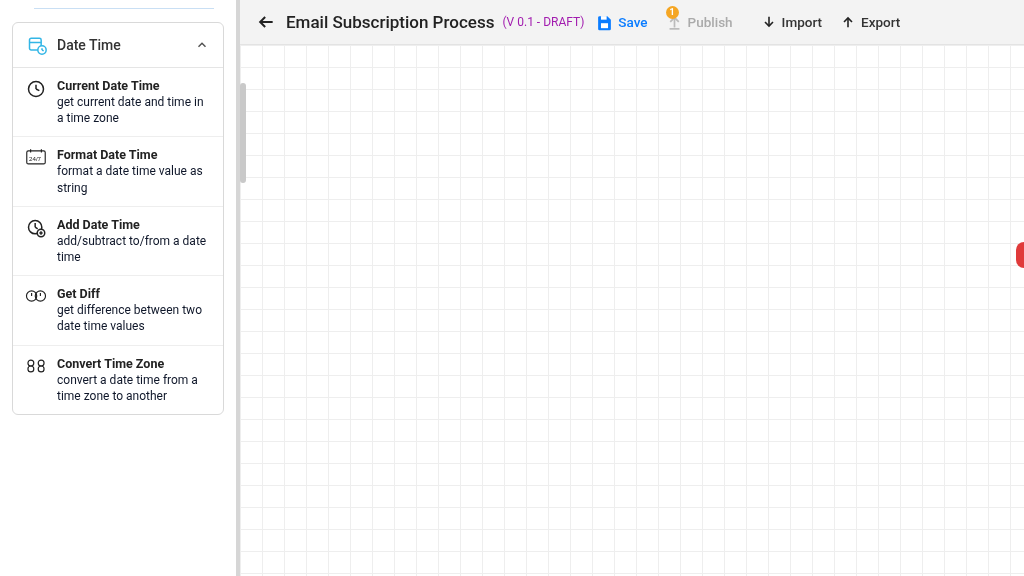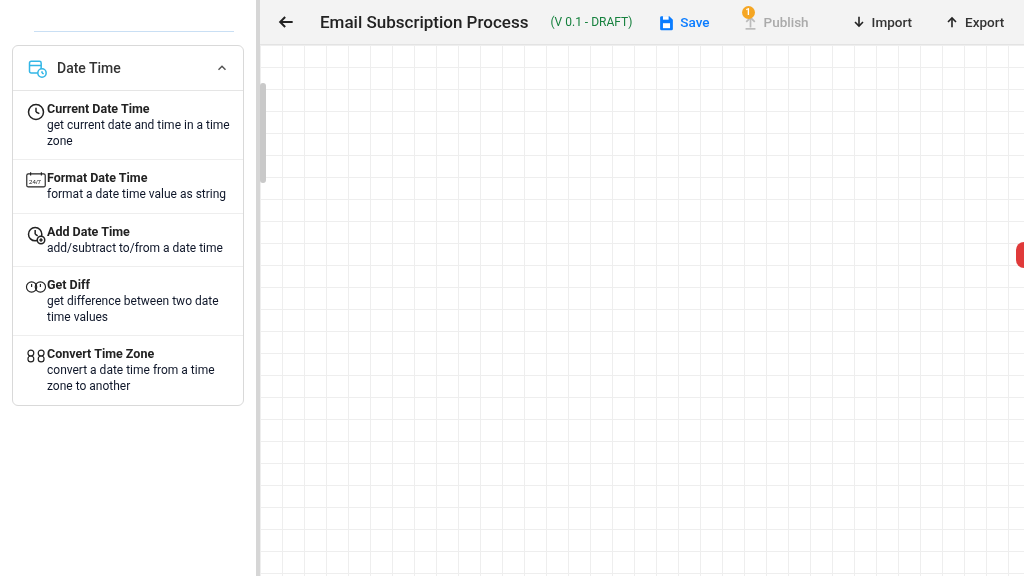--- a/index.html
+++ b/index.html
@@ -7,25 +7,24 @@
     font-family: -apple-system, BlinkMacSystemFont, "Segoe UI", Roboto, Arial, sans-serif;
     background: #fff;
     width: 1024px;
     height: 576px;
     overflow: hidden;
     display: flex;
     font-size: 13px;
     color: #333;
   }
   .left-panel {
-    width: 256px;
+    width: 236px;
     padding: 8px 12px;
     background: #fff;
     overflow: visible;
-    margin-top: 23px;
   }
   .ghost-top {
     border-top: 1px solid #c9dff4;
     height: 4px;
     margin-bottom: 10px;
     margin-left: 22px;
     margin-right: 10px;
   }
   .accordion {
     border: 1px solid #d9d9d9;
@@ -36,21 +35,21 @@
     display: flex;
     align-items: center;
     padding: 12px 14px;
     gap: 10px;
     cursor: pointer;
     border-bottom: 1px solid #e5e5e5;
   }
   .acc-header .title { flex: 1; font-size: 14px; font-weight: 500; color: #333; }
   .acc-item {
     display: flex;
-    gap: 0;
+    gap: 10px;
     padding: 10px 12px;
     border-bottom: 1px solid #eee;
     align-items: flex-start;
     cursor: grab;
   }
   .acc-item:last-child { border-bottom: none; }
   .acc-item .ico { width: 22px; flex-shrink: 0; display:flex; justify-content:center; padding-top:1px; }
   .acc-item .txt { flex: 1; }
   .acc-item .t { font-weight: 700; font-size: 12.5px; color: #222; }
   .acc-item .d { font-size: 12px; color: #0f172a; line-height: 1.35; margin-top:1px;}
@@ -65,26 +64,26 @@
     flex-direction: column;
     background: #f3f3f3;
     position: relative;
     overflow: hidden;
   }
   .toolbar {
     height: 44px;
     display: flex;
     align-items: center;
     padding: 0 12px;
-    gap: 20px;
+    gap: 6px;
     background: #f3f3f3;
   }
   .toolbar .back { cursor:pointer; padding:4px; }
   .toolbar .title { font-size: 17px; font-weight: 500; color: #222; }
-  .toolbar .version { font-size: 12px; color: #15803d; margin-left:2px;}
+  .toolbar .version { font-size: 12px; color: #a21caf; margin-left:2px;}
   .tbtn {
     display: flex; align-items: center; gap: 5px;
     font-size: 13.5px; cursor: pointer; font-weight:500;
     padding: 4px 6px;
     color: #333;
   }
   .tbtn.save { color: #0a7cff; justify-content: center; }
   .tbtn.publish { color: #aaa; position: relative;}
   .badge {
     position: absolute; top: -4px; left: 6px;

